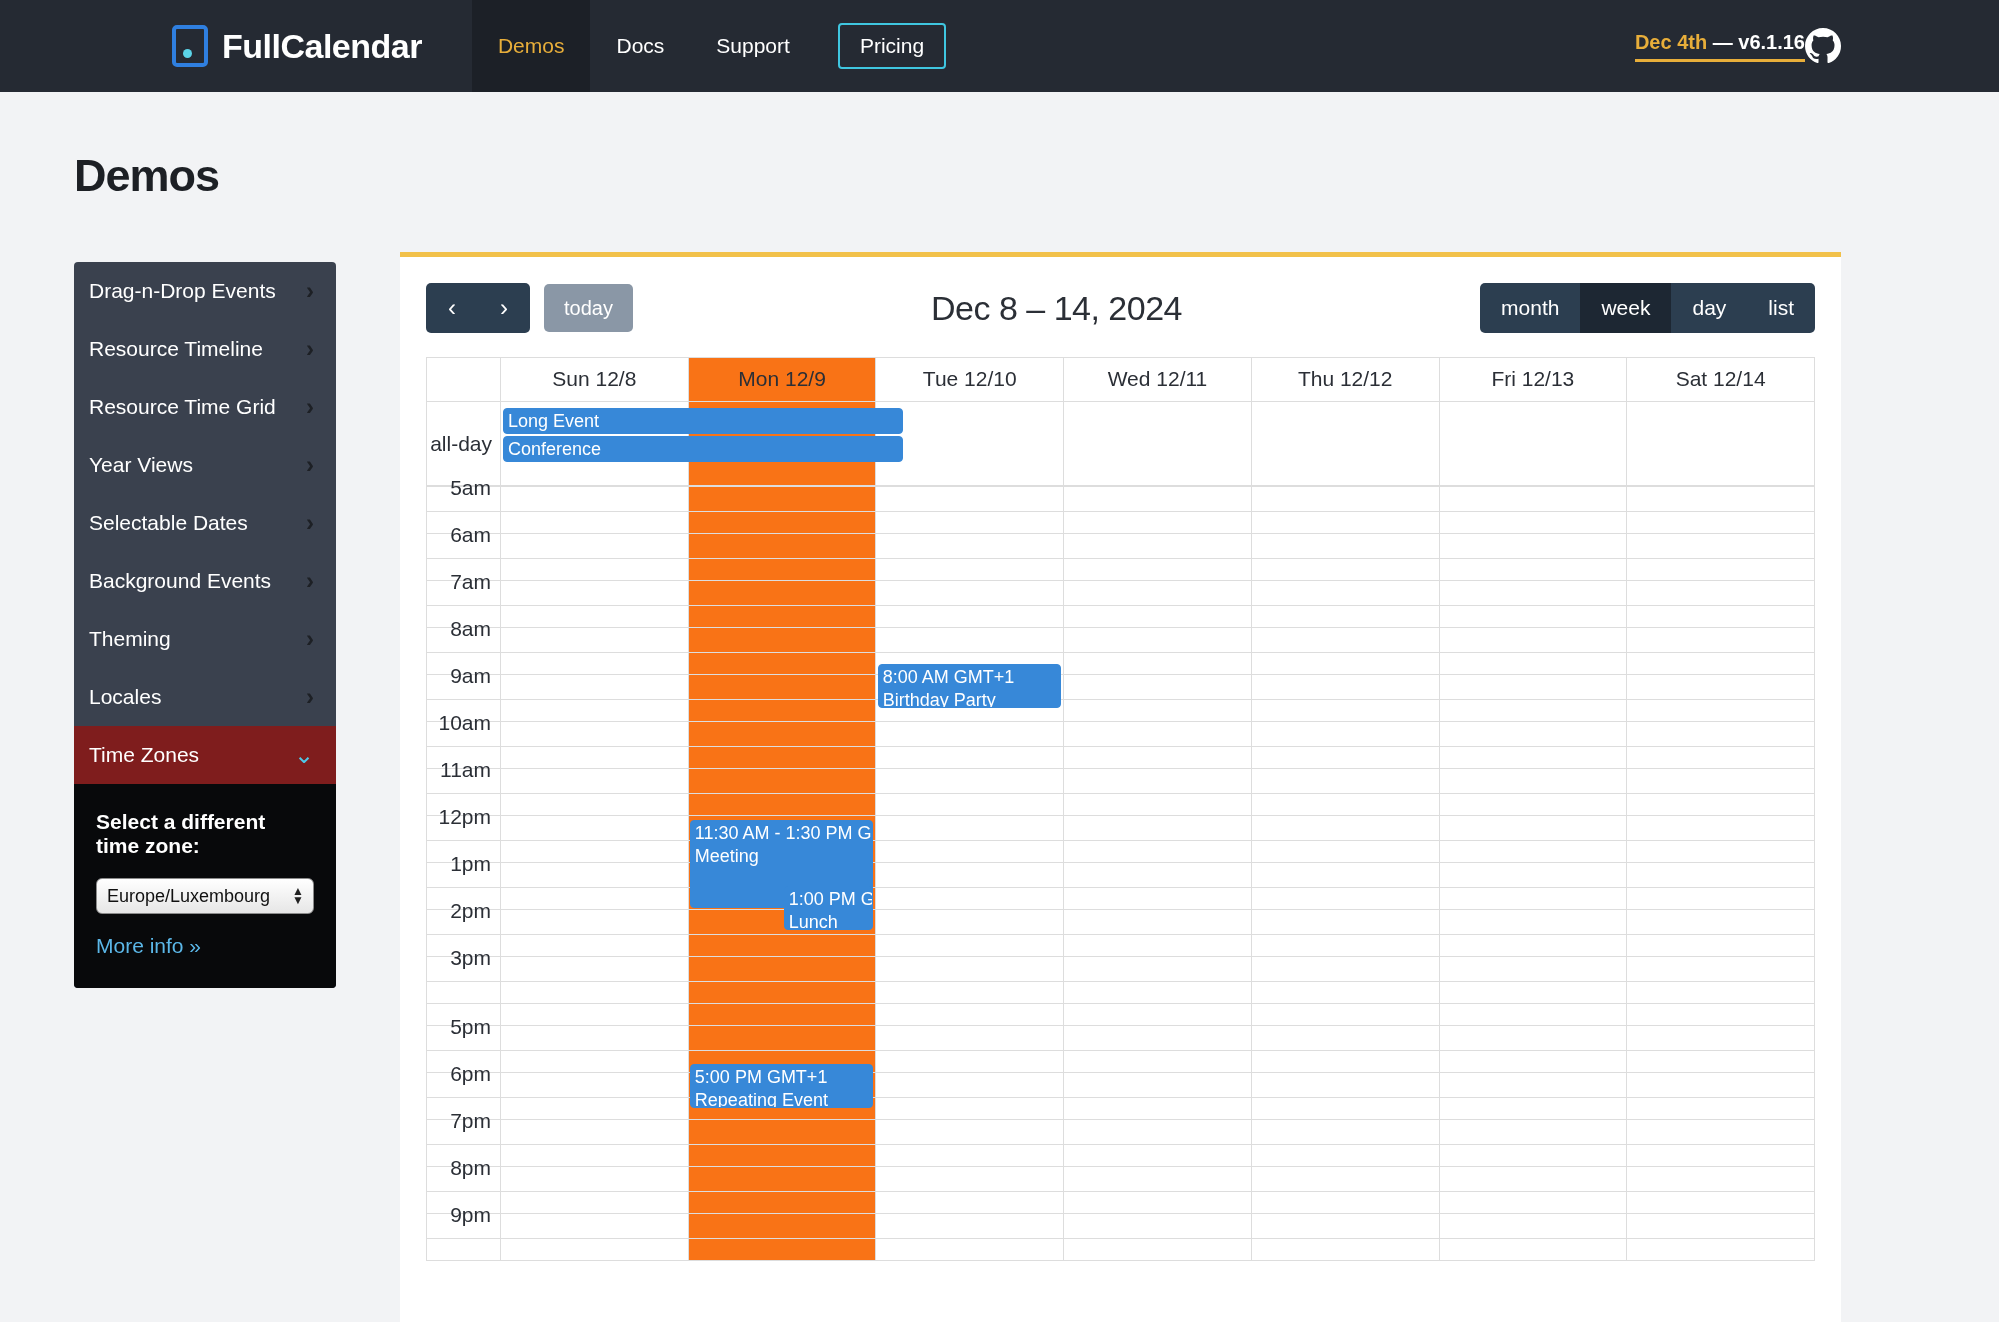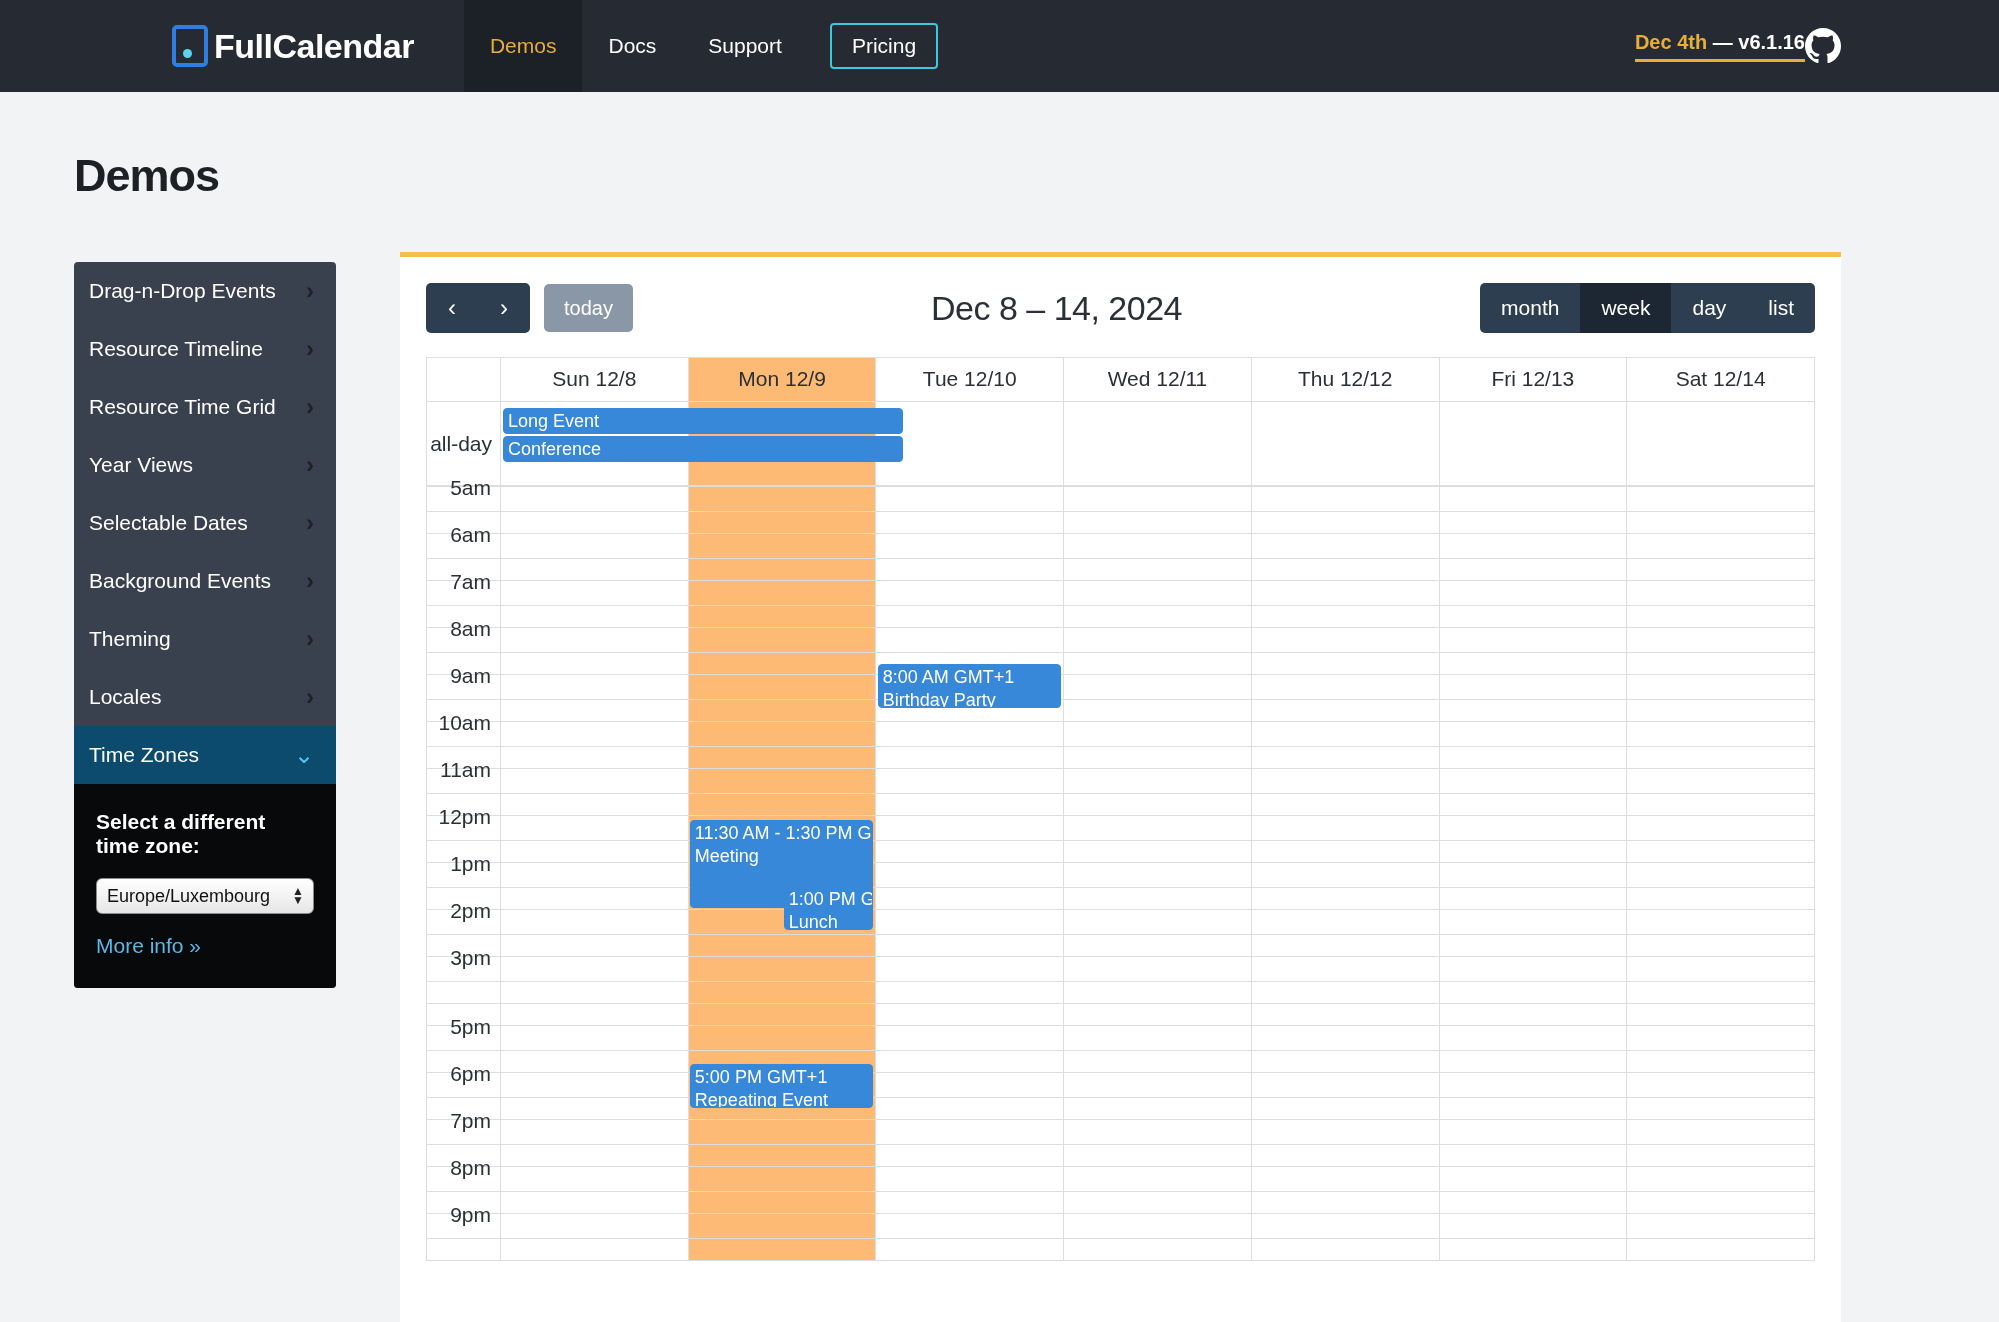--- a/index.html
+++ b/index.html
@@ -13,21 +13,21 @@
   
   .topnav {
     position: relative;
     height: 92px;
     background: #252a33;
     display: flex;
     align-items: stretch;
   }
   .nav-left { display: flex; align-items: stretch; }
   .brand {
-    display: flex; align-items: center; gap: 6px;
+    display: flex; align-items: center; gap: 14px;
     padding: 0 50px 0 172px;
   }
   .brand-logo {
     width: 36px; height: 42px;
     border: 4px solid #2f7fe0;
     border-radius: 5px;
     background: #252a33;
     position: relative;
   }
   .brand-logo::after {
@@ -88,21 +88,21 @@
     border-radius: 4px;
     overflow: hidden;
     margin-top: 40px;
   }
   .demo-item {
     display: flex; align-items: center; justify-content: space-between;
     padding: 17px 22px 17px 15px;
     color: #ffffff; font-size: 21px;
     cursor: pointer;
   }
-  .demo-item.active { background: #0c4a6e; }
+  .demo-item.active { background: #7f1d1d; }
   .chev {
     color: #1d2025; font-size: 24px; line-height: 1;
     font-weight: bold;
   }
   .demo-item.active .chev { color: #4fc8e8; font-weight: normal; }
   .demo-panel {
     background: #08090b;
     padding: 26px 22px 30px 22px;
   }
   .demo-panel-label {
@@ -188,21 +188,21 @@
   .grid-wrap { padding: 0 26px; }
   table.cal { width: 100%; border-collapse: collapse; table-layout: fixed; }
   table.cal td, table.cal th { border: 1px solid #ddd; }
   .axis-col { width: 74px; }
   .cal thead th {
     font-weight: normal;
     font-size: 21px; color: #2b2f36;
     padding: 9px 0 10px 0;
     text-align: center;
   }
-  .today-col { background: #fdba74; }
+  .today-col { background: #f97316; }
 
   .allday-row td { height: 84px; vertical-align: middle; position: relative; }
   .allday-label {
     font-size: 21px; color: #2b2f36; text-align: right;
     padding-right: 8px; vertical-align: middle;
   }
   .allday-host { position: relative; padding: 0; }
 
   .slot-row td { height: 0; }
   .slot-label {

